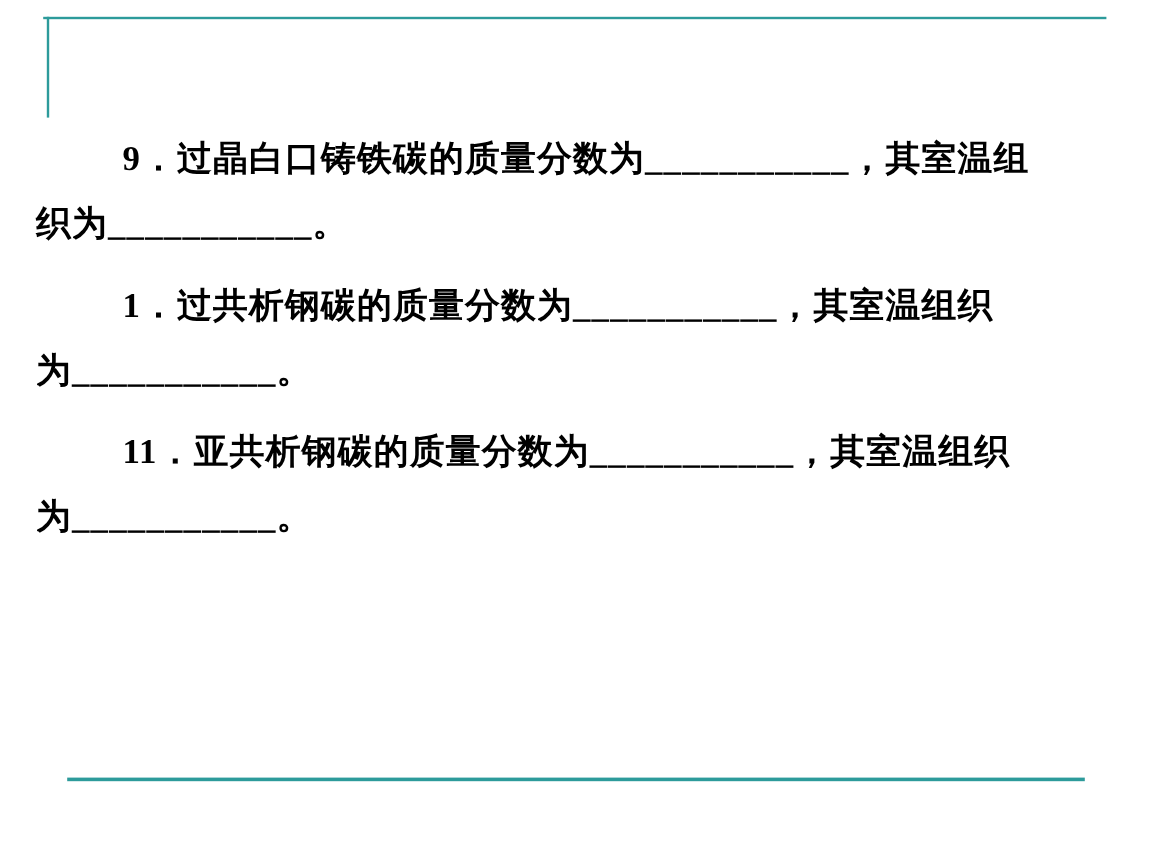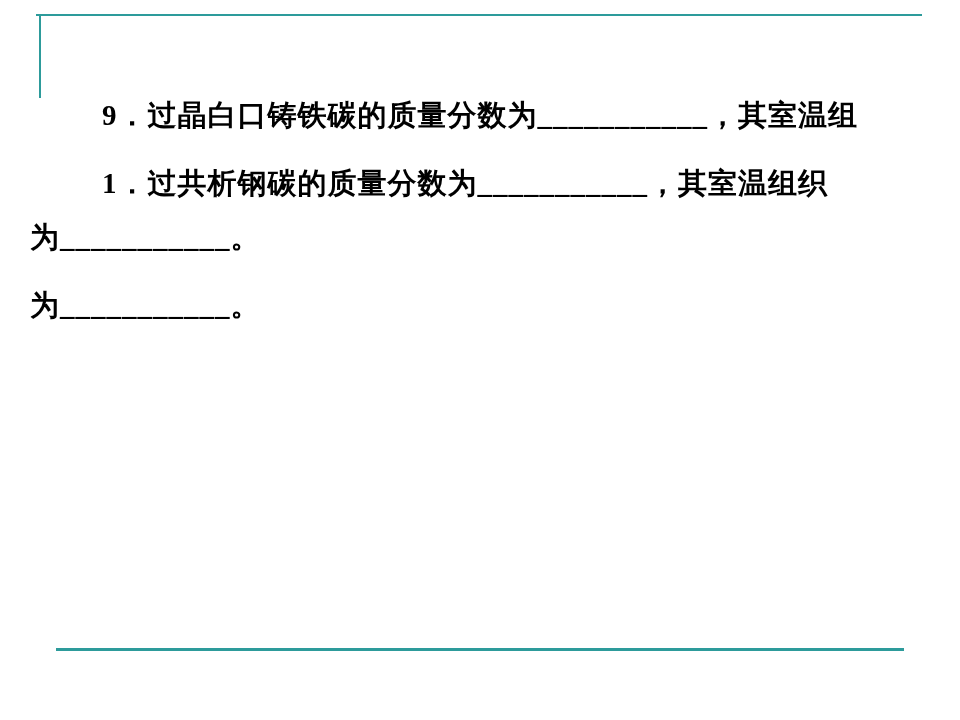--- a/index.html
+++ b/index.html
@@ -35,21 +35,21 @@
     position: absolute;
     left: 56px;
     top: 648px;
     width: 848px;
     height: 3px;
     background: #2d9b9b;
   }
   .content {
     position: absolute;
     left: 30px;
-    top: 88px;
+    top: 106px;
     right: 36px;
     color: #000000;
     font-size: 29px;
     font-weight: bold;
     line-height: 54px;
     letter-spacing: 1px;
   }
   .question {
     margin: 0 0 14px 0;
   }
@@ -64,27 +64,29 @@
 <body>
 
 <div class="slide">
   <div class="top-rule"></div>
   <div class="left-rule"></div>
 
   <div class="content">
 
     <div class="question">
       <div class="line first">9．过晶白口铸铁碳的质量分数为___________，其室温组</div>
+      <div class="line">织为___________。</div>
     </div>
 
     <div class="question">
       <div class="line first">1．过共析钢碳的质量分数为___________，其室温组织</div>
       <div class="line">为___________。</div>
     </div>
 
     <div class="question">
+      <div class="line first">11．亚共析钢碳的质量分数为___________，其室温组织</div>
       <div class="line">为___________。</div>
     </div>
 
   </div>
 
   <div class="bottom-rule"></div>
 </div>
 
 </body></html>

